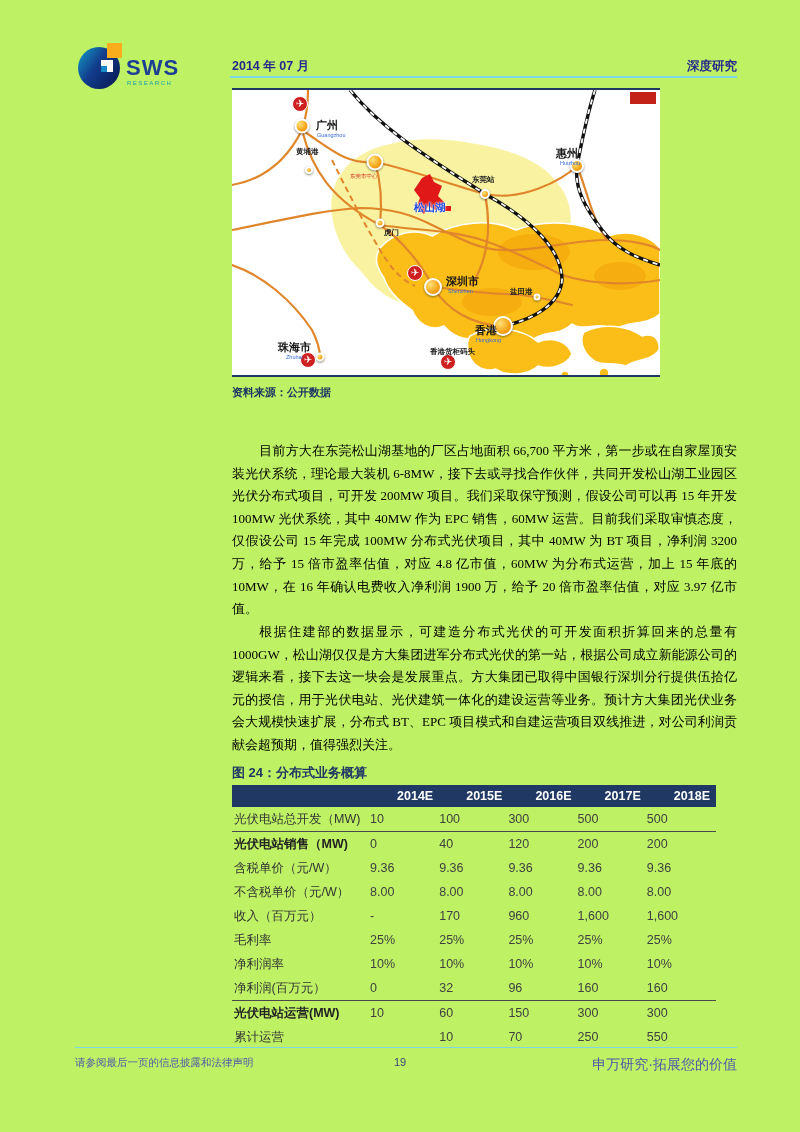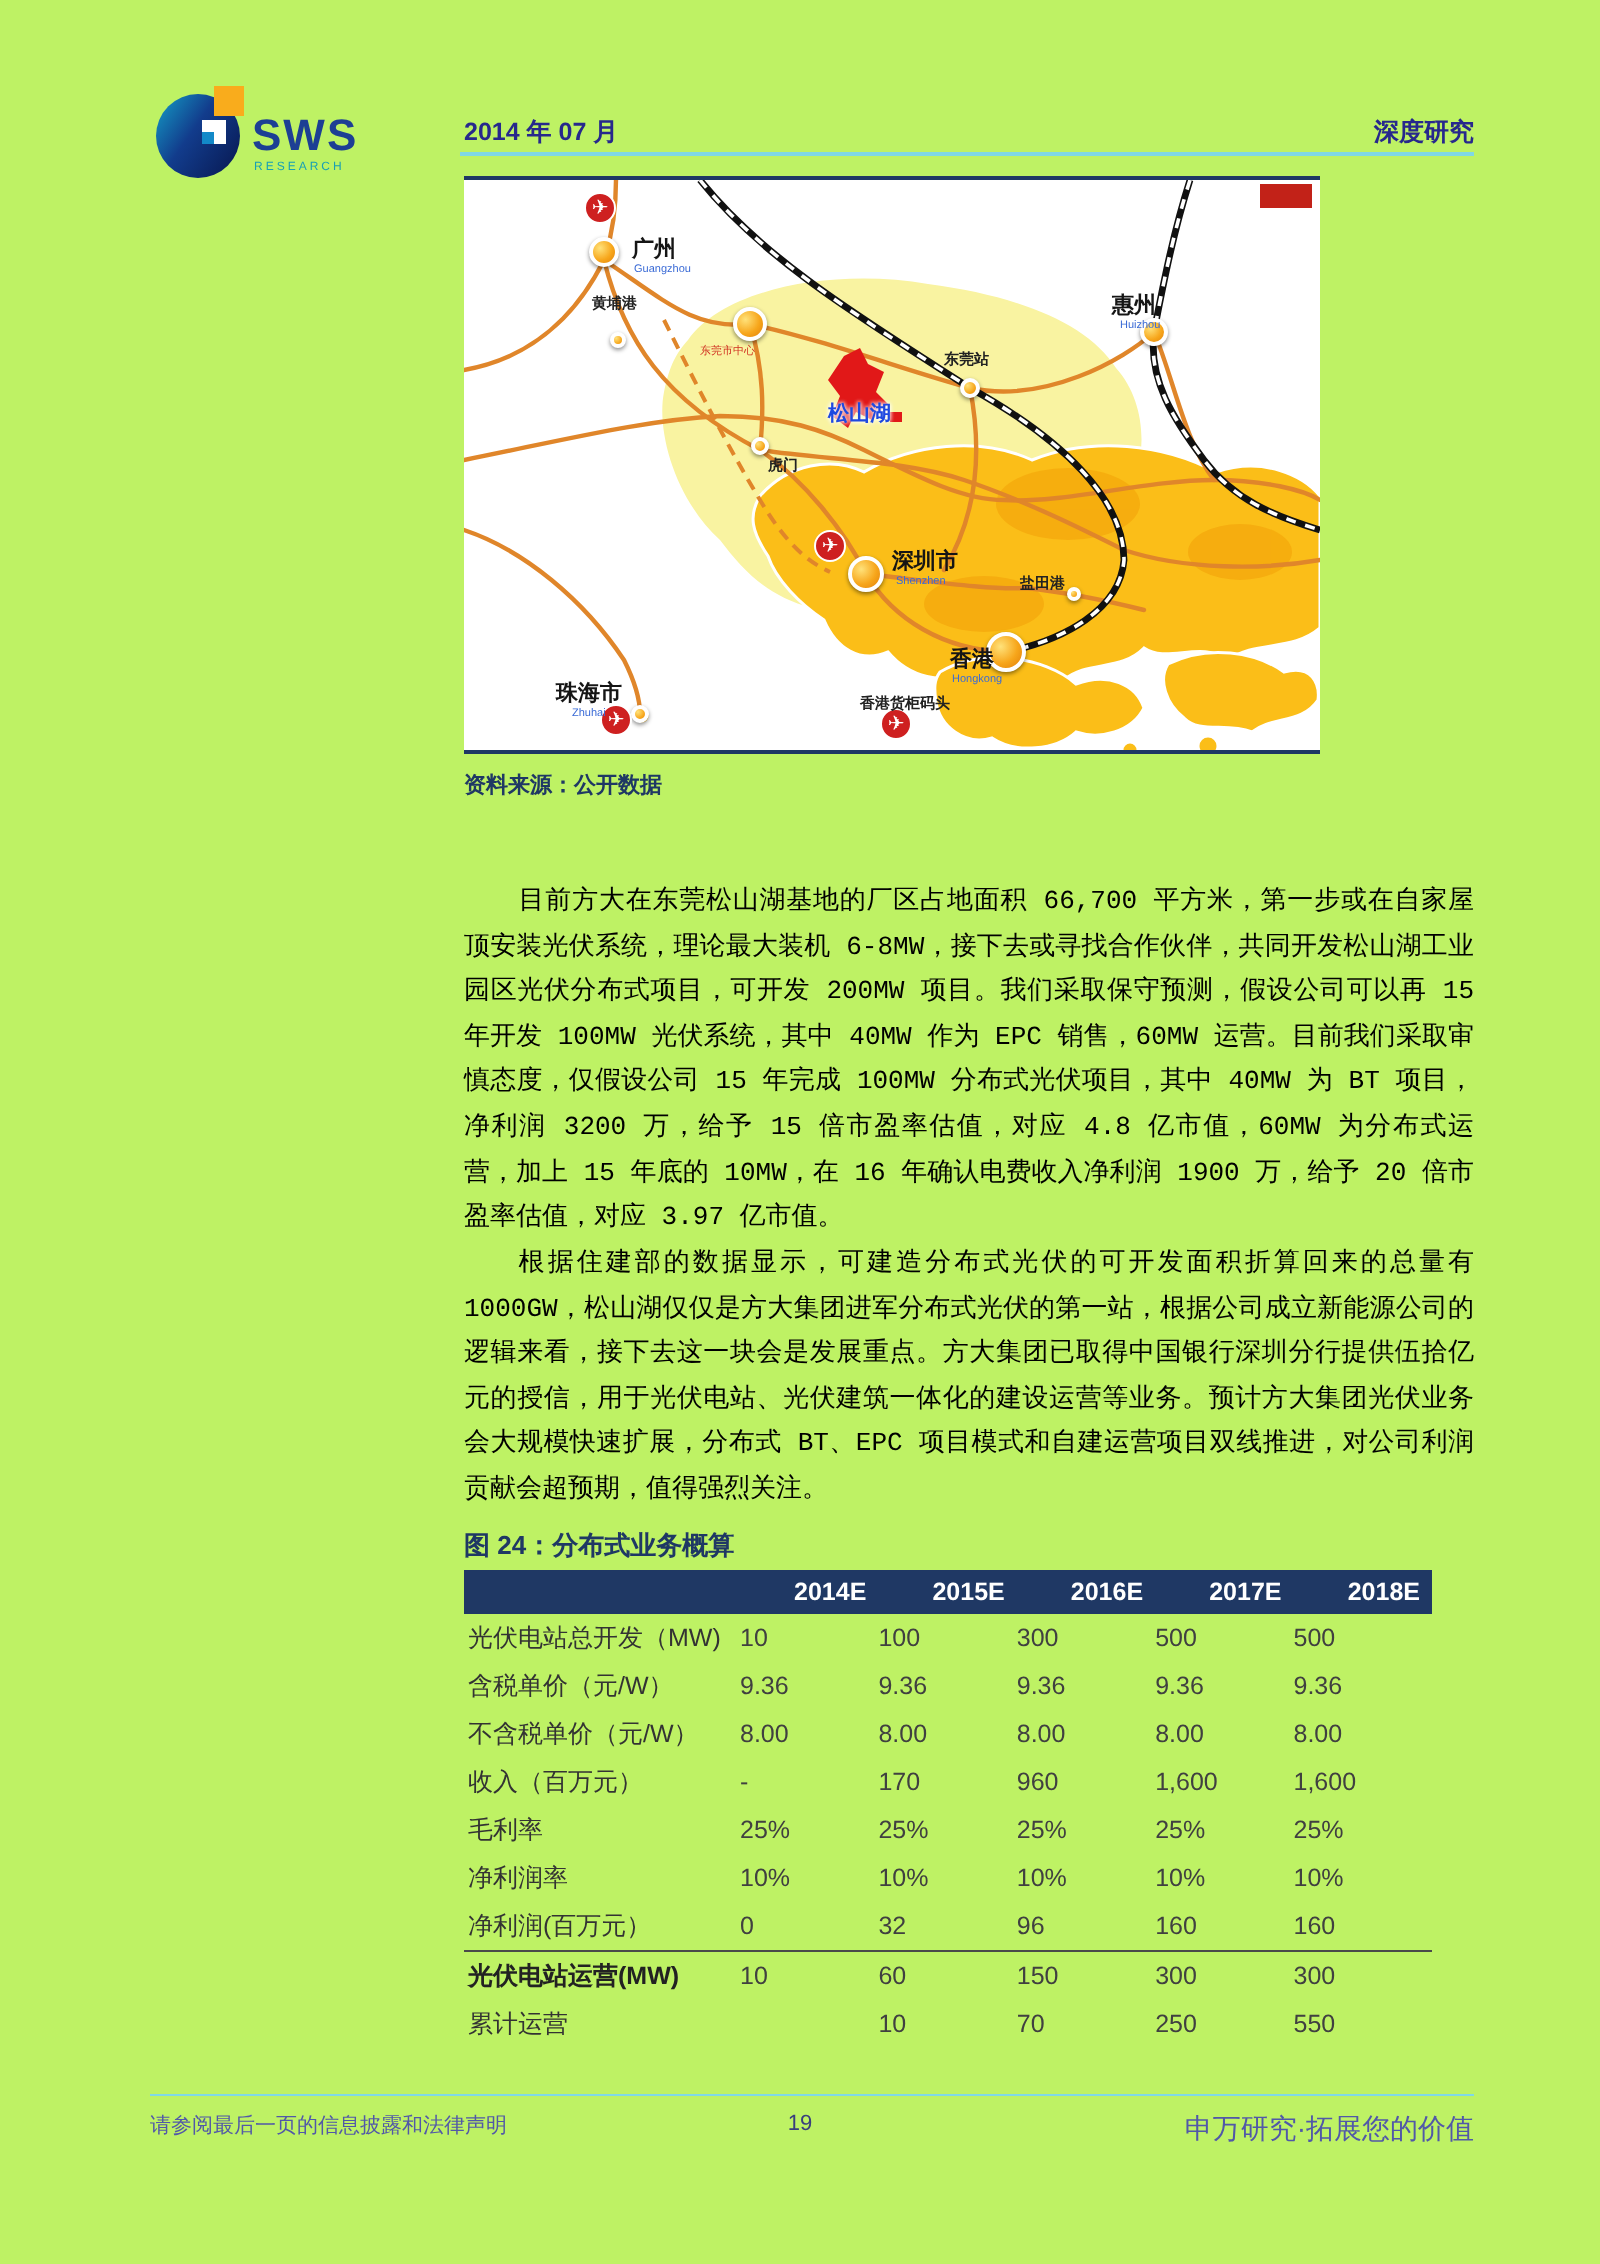--- a/index.html
+++ b/index.html
@@ -21,21 +21,21 @@
   .map-figure svg{display:block;}
   .map-label{position:absolute;white-space:nowrap;line-height:1;color:#151515;}
   .ml-city{font-size:11px;font-weight:bold;}
   .ml-small{font-size:7.5px;font-weight:bold;color:#222;}
   .ml-sub{font-size:5.5px;color:#3B6BD6;}
   .ml-songshan{font-size:10.5px;font-weight:bold;color:var(--songshan_label_blue);
                text-shadow:0 0 2px #fff,0 0 2px #fff;}
   .ml-red{font-size:5.5px;color:#D03020;}
   .source-note{position:absolute;left:232px;top:385px;font-size:11px;font-weight:bold;color:var(--navy);}
   
-  .body-para{position:absolute;left:232px;width:505px;margin:0;font-family:Liberation Mono, monospace;
+  .body-para{position:absolute;left:232px;width:505px;margin:0;font-family:Liberation Serif, serif;
              font-size:13px;line-height:22.6px;color:#000;text-align:justify;text-indent:2.1em;}
   .para-1{top:440px;}
   .para-2{top:621px;}
   
   .fig-title{position:absolute;left:232px;top:764px;font-size:13px;font-weight:bold;color:var(--navy);}
   .est-table{position:absolute;left:232px;top:785px;width:484px;border-collapse:collapse;
              font-size:12.5px;color:var(--table_text);}
   .est-table th{background:var(--navy);color:#fff;font-weight:bold;text-align:right;
                 padding:4px 6px 4px 0;font-size:12.5px;}
   .est-table th.lbl{width:132px;}
@@ -198,20 +198,28 @@
       </thead>
     <tbody>
         <tr>
           <td class="lbl">光伏电站总开发（MW)</td>
           <td>10</td>
           <td>100</td>
           <td>300</td>
           <td>500</td>
           <td>500</td>
         </tr>
+        <tr class="bold-row heavy-top">
+          <td class="lbl">光伏电站销售（MW)</td>
+          <td>0</td>
+          <td>40</td>
+          <td>120</td>
+          <td>200</td>
+          <td>200</td>
+        </tr>
         <tr>
           <td class="lbl">含税单价（元/W）</td>
           <td>9.36</td>
           <td>9.36</td>
           <td>9.36</td>
           <td>9.36</td>
           <td>9.36</td>
         </tr>
         <tr>
           <td class="lbl">不含税单价（元/W）</td>

